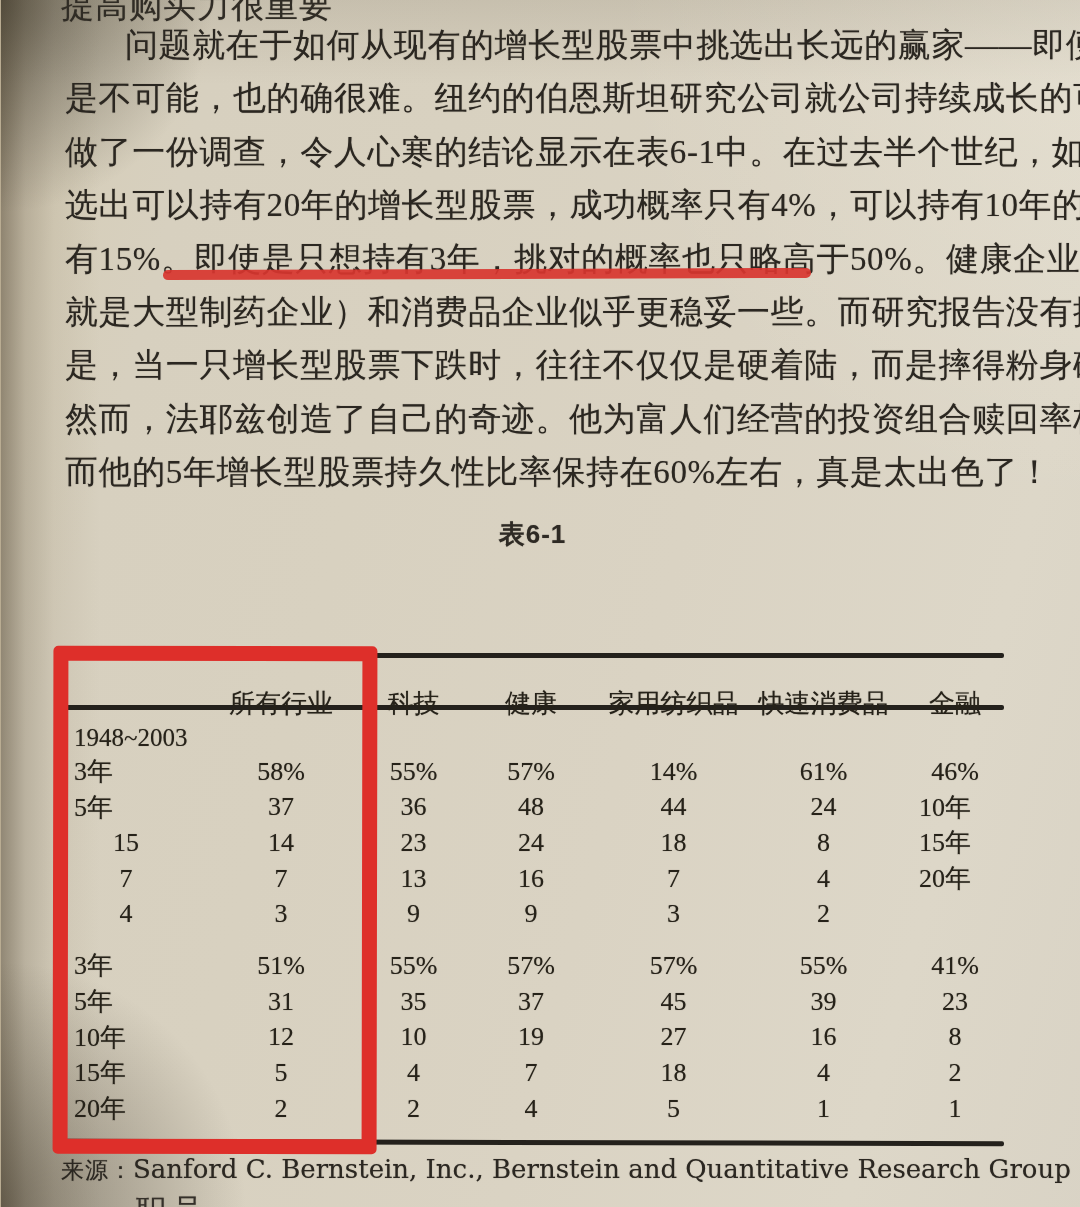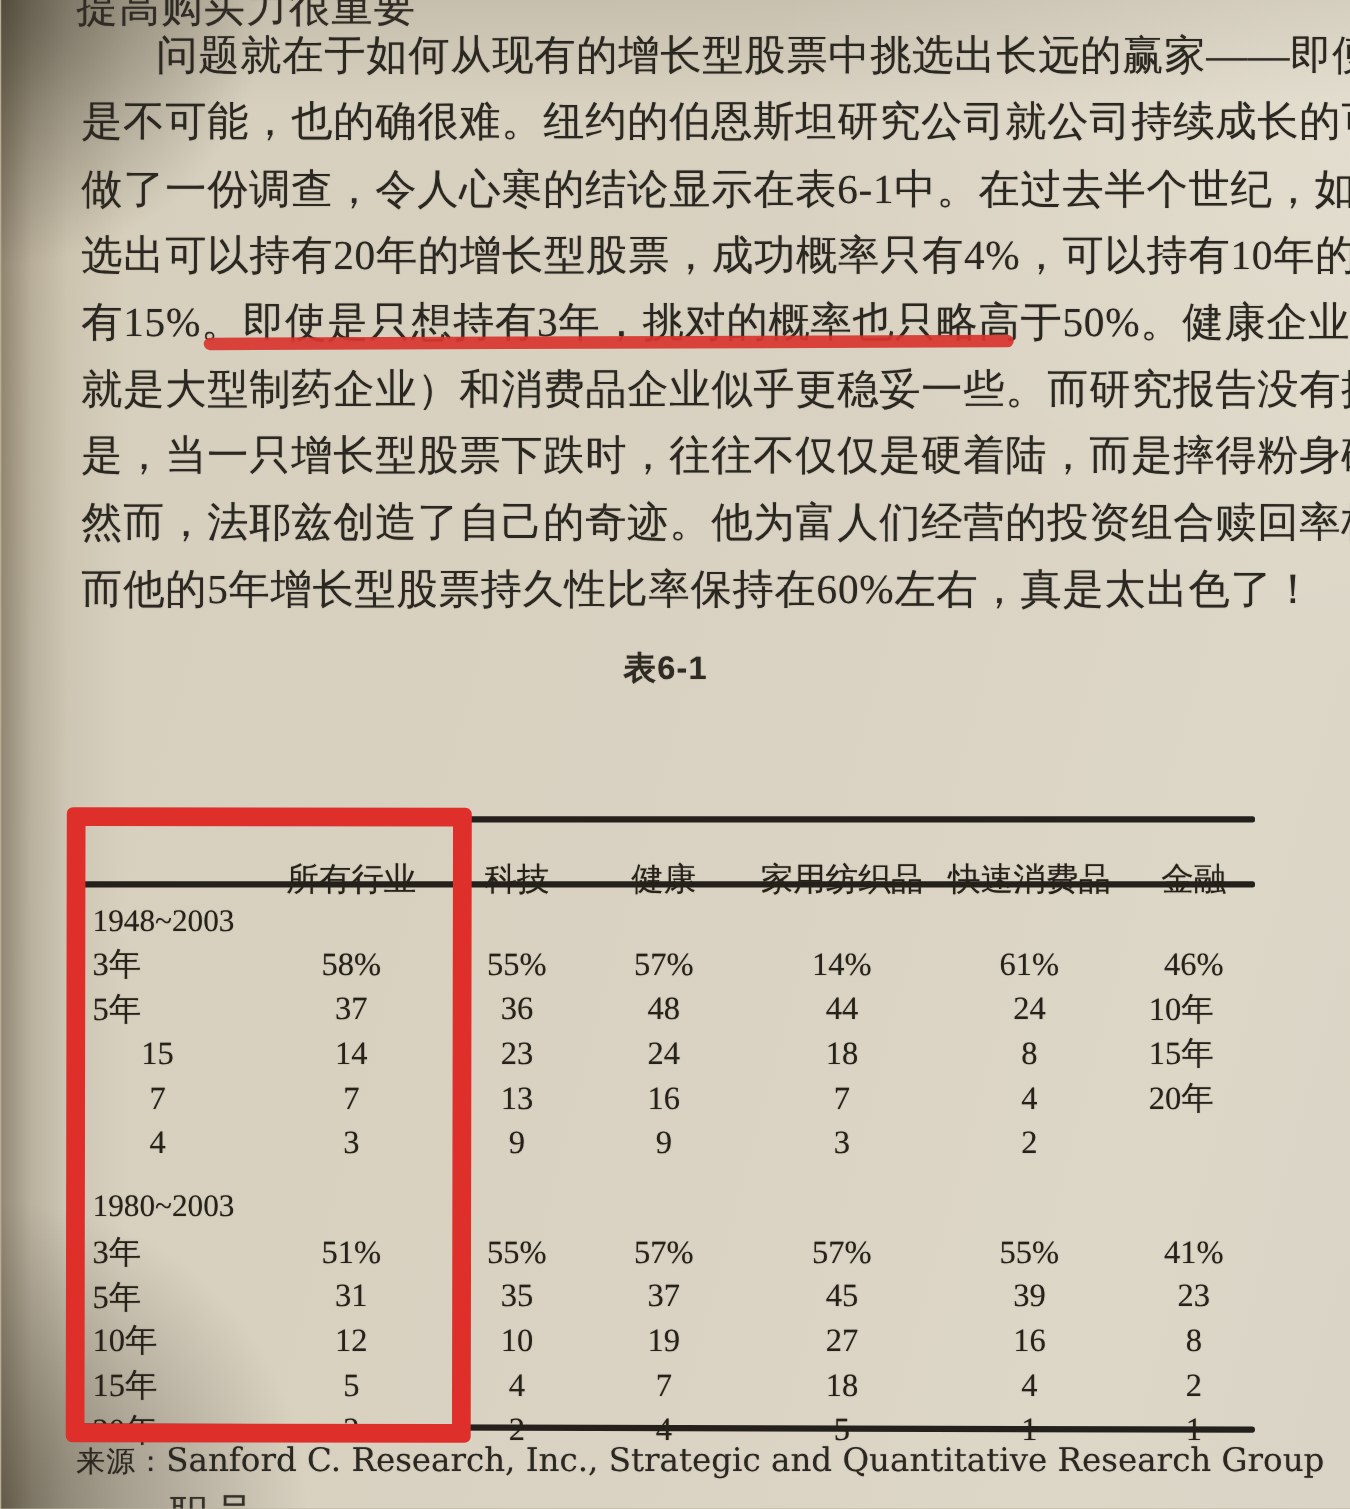--- a/index.html
+++ b/index.html
@@ -166,21 +166,20 @@
     <div class="c lab softtxt">20年</div>
     <div class="c softtxt">4</div>
     <div class="c softtxt">3</div>
     <div class="c softtxt">9</div>
     <div class="c softtxt">9</div>
     <div class="c softtxt">3</div>
     <div class="c softtxt">2</div>
 
     <div class="c spacer"></div>
 
-    <div class="c sect softtxt">1980~2003</div>
 
     <div class="c lab softtxt">3年</div>
     <div class="c softtxt">51%</div>
     <div class="c softtxt">55%</div>
     <div class="c softtxt">57%</div>
     <div class="c softtxt">57%</div>
     <div class="c softtxt">55%</div>
     <div class="c softtxt">41%</div>
 
     <div class="c lab softtxt">5年</div>
@@ -212,18 +211,18 @@
     <div class="c softtxt">2</div>
     <div class="c softtxt">4</div>
     <div class="c softtxt">5</div>
     <div class="c softtxt">1</div>
     <div class="c softtxt">1</div>
   </div>
 
   <div class="red-box"></div>
 
   <div class="source">
-    <span class="zh softtxt">来源：</span><span class="en softtxt">Sanford C. Research, Inc., Strategic and Quantitative Research Group</span>
+    <span class="zh softtxt">来源：</span><span class="en softtxt">Sanford C. Bernstein, Inc., Bernstein and Quantitative Research Group</span>
   </div>
 
   <div class="clip-bottom softtxt">职员</div>
 
 </div>
 
 </body></html>

